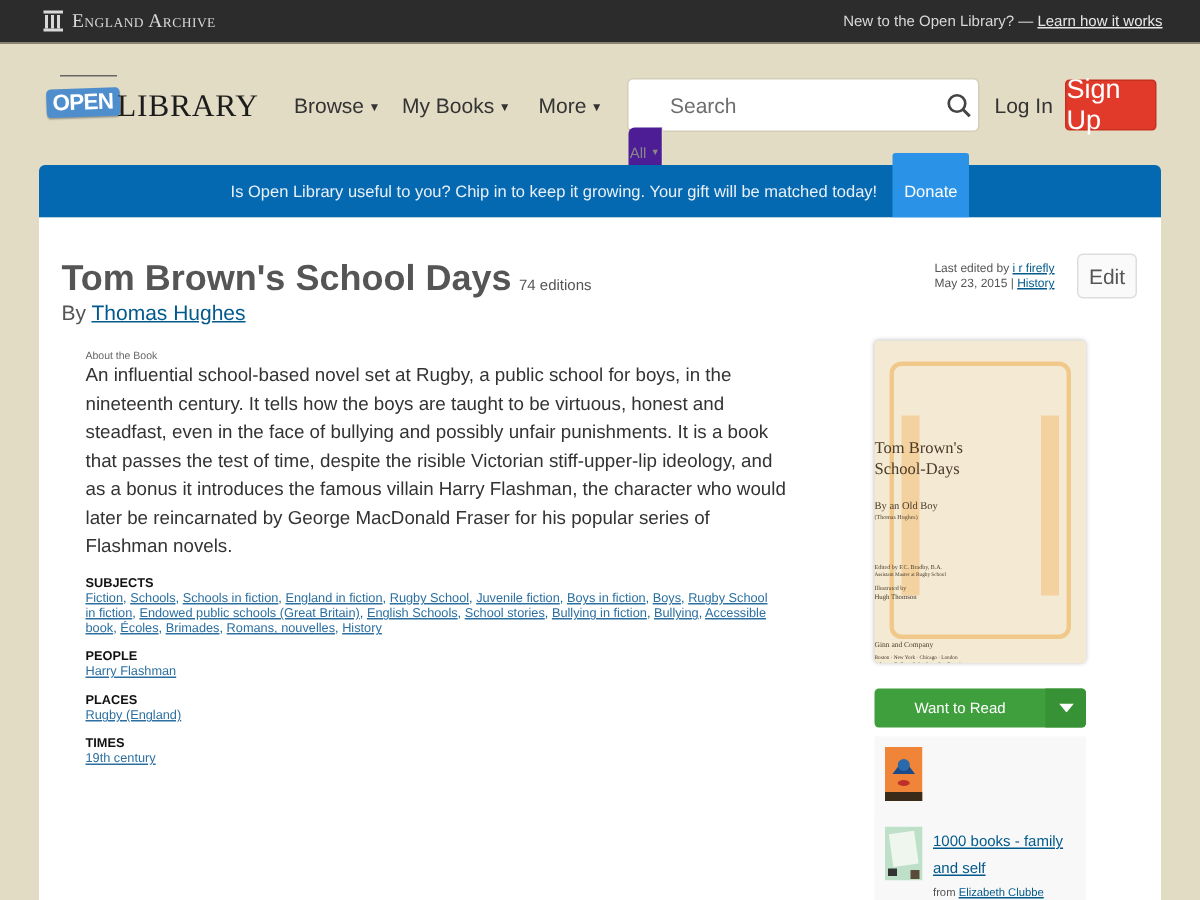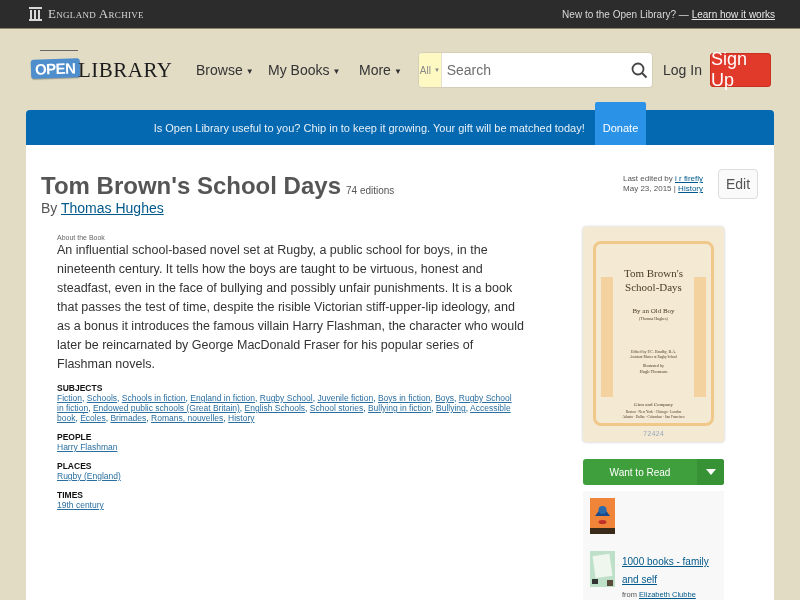--- a/index.html
+++ b/index.html
@@ -17,21 +17,21 @@
 .header { position: absolute; left: 0; top: 30px; width: 800px; height: 80px; }
 .ol-logo { position: absolute; left: 30px; top: 20px; width: 135px; height: 30px; }
 .ol-logo .open-badge { position: absolute; left: 1px; top: 9px; background: #4e8ecd; color: #fff; font-weight: bold; font-size: 15px; padding: 1px 4px; border-radius: 3px; transform: rotate(-2deg); letter-spacing: -0.5px; box-shadow: 0 1px 1px rgba(0,0,0,0.3); }
 .ol-logo .hanger { position: absolute; left: 10px; top: 0px; width: 38px; height: 10px; border-top: 1px solid #666; }
 .ol-logo .library-text { position: absolute; left: 48px; top: 8px; font-family: "Liberation Serif", serif; font-size: 21px; color: #1c1c1c; letter-spacing: 0.5px; }
 
 .nav { position: absolute; top: 32px; font-size: 14px; color: #333; }
 .nav .caret { font-size: 8px; margin-left: 3px; vertical-align: middle; }
 
 .search { position: absolute; left: 418px; top: 52px; width: 235px; height: 36px; background: #fff; border: 1px solid #d4ceb8; border-radius: 4px; display: flex; }
-.search-scope { width: 33px; height: 100%; background: #fef9c3; border-right: 1px solid #e6e1d0; font-size: 10px; color: #888; display: flex; align-items: center; justify-content: center; border-radius: 4px 0 0 4px; }
+.search-scope { width: 33px; height: 100%; background: #4c1d95; border-right: 1px solid #e6e1d0; font-size: 10px; color: #888; display: flex; align-items: center; justify-content: center; border-radius: 4px 0 0 4px; margin-top: 32px; }
 .search-input { flex: 1; border: none; outline: none; font-size: 14px; padding-left: 5px; background: transparent; color: #333; font-family: "Liberation Sans", sans-serif; }
 .search-input::placeholder { color: #6e6e6e; }
 .search-btn { width: 36px; display: flex; align-items: center; justify-content: center; }
 
 .login { position: absolute; left: 663px; top: 62px; font-size: 14px; color: #333; }
 .signup { position: absolute; left: 710px; top: 53px; width: 61px; height: 34px; background: #e1392a; color: #fff; font-size: 18px; border-radius: 3px; display: flex; align-items: center; justify-content: center; border: 1px solid #c8301f; }
 
 .donate-bar { position: absolute; left: 26px; top: 110px; width: 748px; height: 35px; background: #0469b0; border-radius: 4px 4px 0 0; display: flex; align-items: center; justify-content: center; gap: 10px; }
 .donate-text { color: #e8f0f8; font-size: 11px; }
 .donate-btn { background: #2a93e8; color: #fff; font-size: 11px; padding: 20px 8px; border-radius: 2px; }
@@ -52,21 +52,21 @@
 
 .facets { position: absolute; left: 31px; top: 238px; width: 460px; }
 .facet-head { font-size: 8.5px; font-weight: bold; color: #111; line-height: 10px; }
 .facet-list { font-size: 8.5px; line-height: 10px; color: #02598b; }
 .facet-list a { color: #2b6fa0; }
 .facet-group { margin-bottom: 9px; }
 
 .cover { position: absolute; left: 557px; top: 82px; width: 141px; height: 215px; background: #f4ead3; border-radius: 3px; box-shadow: 0 0 3px rgba(0,0,0,0.25); overflow: hidden; }
 .cover-frame { position: absolute; left: 10px; top: 14px; width: 121px; height: 185px; border: 3px solid #f0c98a; border-radius: 8px; }
 .cover-col { position: absolute; top: 50px; width: 12px; height: 120px; background: #f3d29f; }
-.cover-text { position: absolute; width: 100%; text-align: center; font-family: "Liberation Serif", serif; color: #4a3a2a; }
+.cover-text { position: absolute; width: 100%; text-align: left; font-family: "Liberation Serif", serif; color: #4a3a2a; margin-top: 26px; }
 
 .want-btn { position: absolute; left: 557px; top: 314px; width: 141px; height: 26px; background: #3f9f3d; border-radius: 3px; display: flex; color: #fff; font-size: 10px; }
 .want-main { flex: 1; display: flex; align-items: center; justify-content: center; }
 .want-drop { width: 27px; background: #379235; display: flex; align-items: center; justify-content: center; border-radius: 0 3px 3px 0; }
 
 .list-item { position: absolute; left: 557px; width: 141px; background: #f8f8f8; display: flex; gap: 7px; padding: 7px 7px; }
 .list-thumb { width: 25px; height: 36px; flex-shrink: 0; }
 .list-title { font-size: 10px; line-height: 12px; }
 .list-from { font-size: 7.5px; color: #555; margin-top: 3px; }
 </style>

